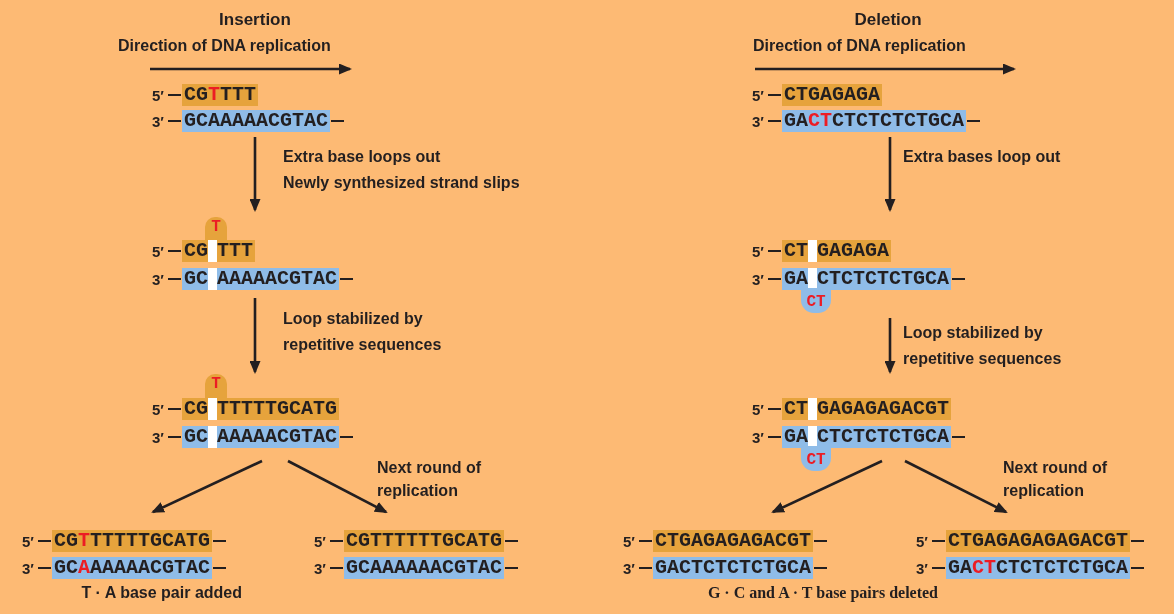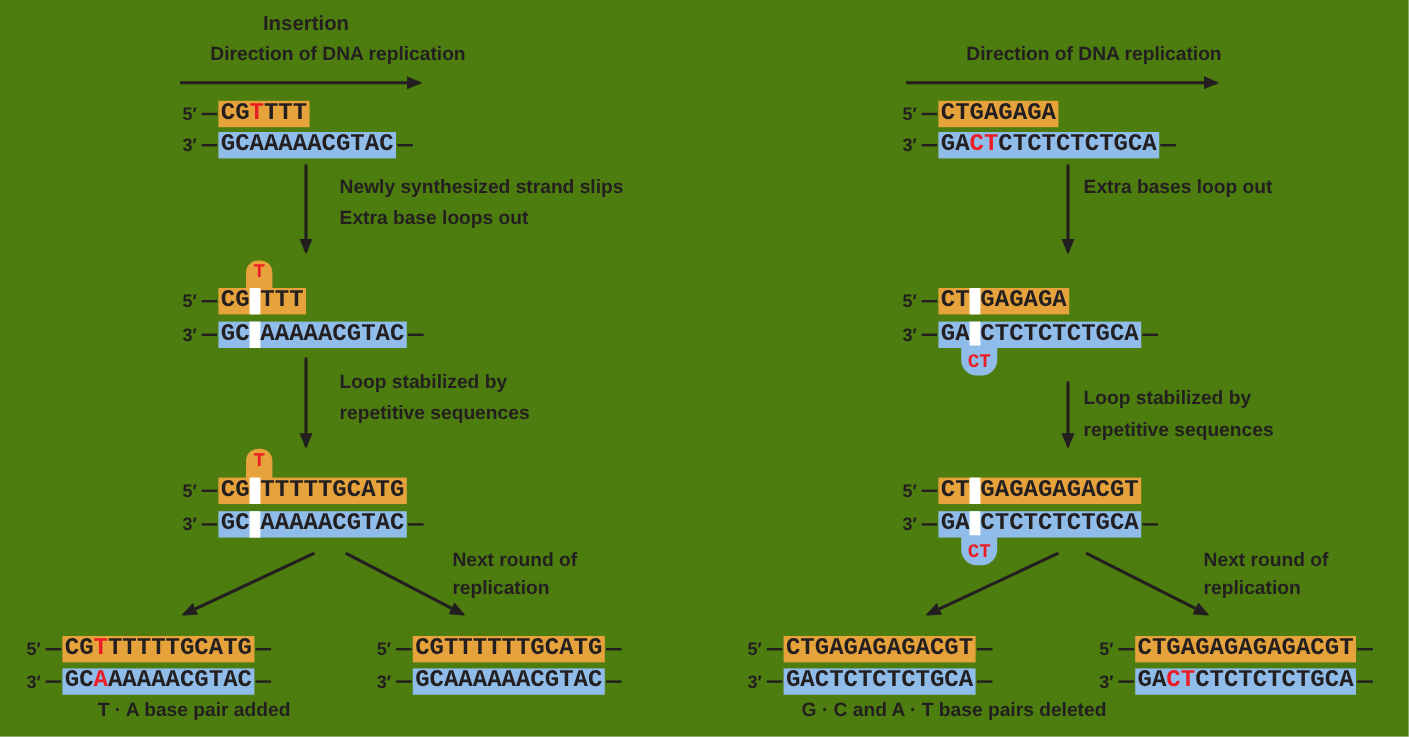--- a/index.html
+++ b/index.html
@@ -1,22 +1,22 @@
 <!DOCTYPE html>
 <html style="--orange: #E6A33C; --blue: #8FBCE8; --red: #EC1C24; --ink: #231F20;"><head>
 <meta charset="utf-8">
 <style>
   * { margin:0; padding:0; box-sizing:border-box; }
   html,body { background:#fff; }
   #canvas {
-    position:relative; width:1174px; height:614px; background:#4d7c0f;
+    position:relative; width:1174px; height:614px; background:#fdba74;
     font-family:"Liberation Sans", sans-serif; color:var(--ink); overflow:hidden;
   }
   .title   { position:absolute; font-weight:bold; font-size:17px; text-align:center; }
-  .dirlabel{ position:absolute; font-weight:bold; font-size:16px; text-align:right; }
+  .dirlabel{ position:absolute; font-weight:bold; font-size:16px; text-align:left; }
   .alabel  { position:absolute; font-weight:bold; font-size:16px; line-height:26px; }
   .blabel  { position:absolute; font-weight:bold; font-size:16px; line-height:23px; }
   .caption { position:absolute; font-weight:bold; font-size:16px; text-align:right; }
   .seq-row { position:absolute; display:flex; align-items:center; height:22px; white-space:nowrap; }
   .end-label { font-weight:bold; font-size:15px; margin-right:3px; }
   .dashline { width:13px; height:2.5px; background:var(--ink); flex:none; margin:0 1px; }
   .seq-box {
     display:inline-flex; align-items:center; height:22px; padding:0 2px;
     font-family:"Liberation Mono", monospace; font-weight:bold; font-size:20px; color:var(--ink);
   }
@@ -71,22 +71,22 @@
         <span class="nt">C</span>
         <span class="nt">G</span>
         <span class="nt">T</span>
         <span class="nt">A</span>
         <span class="nt">C</span>
       </span>
       <span class="dashline"></span>
     </div>
 
   <div class="alabel" style="left:283px; top:144px;">
+    <div>Extra base loops out</div>
     <div>Newly synthesized strand slips</div>
-    <div>Extra base loops out</div>
   </div>
 
   <div class="loop top orange" style="left:205px; top:217px; width:22px; height:26px;">
     <span class="loop-text">T</span>
   </div>
   <div class="seq-row" style="left:152px; top:240px;">
       <span class="end-label">5′</span>
       <span class="dashline"></span>
       <span class="seq-box orange">
         <span class="nt">C</span>
@@ -247,20 +247,21 @@
         <span class="nt">G</span>
         <span class="nt">T</span>
         <span class="nt">A</span>
         <span class="nt">C</span>
       </span>
       <span class="dashline"></span>
     </div>
 
   <div class="caption" style="left:16px; top:584px; width:226px;">T · A base pair added</div>
 
+  <div class="title" style="left:788px; top:10px; width:200px;">Deletion</div>
   <div class="dirlabel" style="left:753px; top:37px; width:265px;">Direction of DNA replication</div>
 
   <div class="seq-row" style="left:752px; top:84px;">
       <span class="end-label">5′</span>
       <span class="dashline"></span>
       <span class="seq-box orange">
         <span class="nt">C</span>
         <span class="nt">T</span>
         <span class="nt">G</span>
         <span class="nt">A</span>
@@ -470,21 +471,21 @@
         <span class="nt">T</span>
         <span class="nt">C</span>
         <span class="nt">T</span>
         <span class="nt">G</span>
         <span class="nt">C</span>
         <span class="nt">A</span>
       </span>
       <span class="dashline"></span>
     </div>
 
-  <div class="caption" style="left:592px; top:584px; width:330px;">G · C and A · T base pairs deleted</div>
+  <div class="caption" style="left:608px; top:584px; width:330px;font-family:Liberation Serif, serif;">G · C and A · T base pairs deleted</div>
 
   <svg class="overlay" width="1174" height="614" viewBox="0 0 1174 614">
     <defs>
       <marker id="ah" markerWidth="13" markerHeight="11" refX="11" refY="5.5" orient="auto" markerUnits="userSpaceOnUse">
         <path d="M0,0 L13,5.5 L0,11 z" fill="#231F20"></path>
       </marker>
     </defs>
 
     <line x1="150" y1="69" x2="350" y2="69" marker-end="url(#ah)"></line>
     <line x1="755" y1="69" x2="1014" y2="69" marker-end="url(#ah)"></line>

